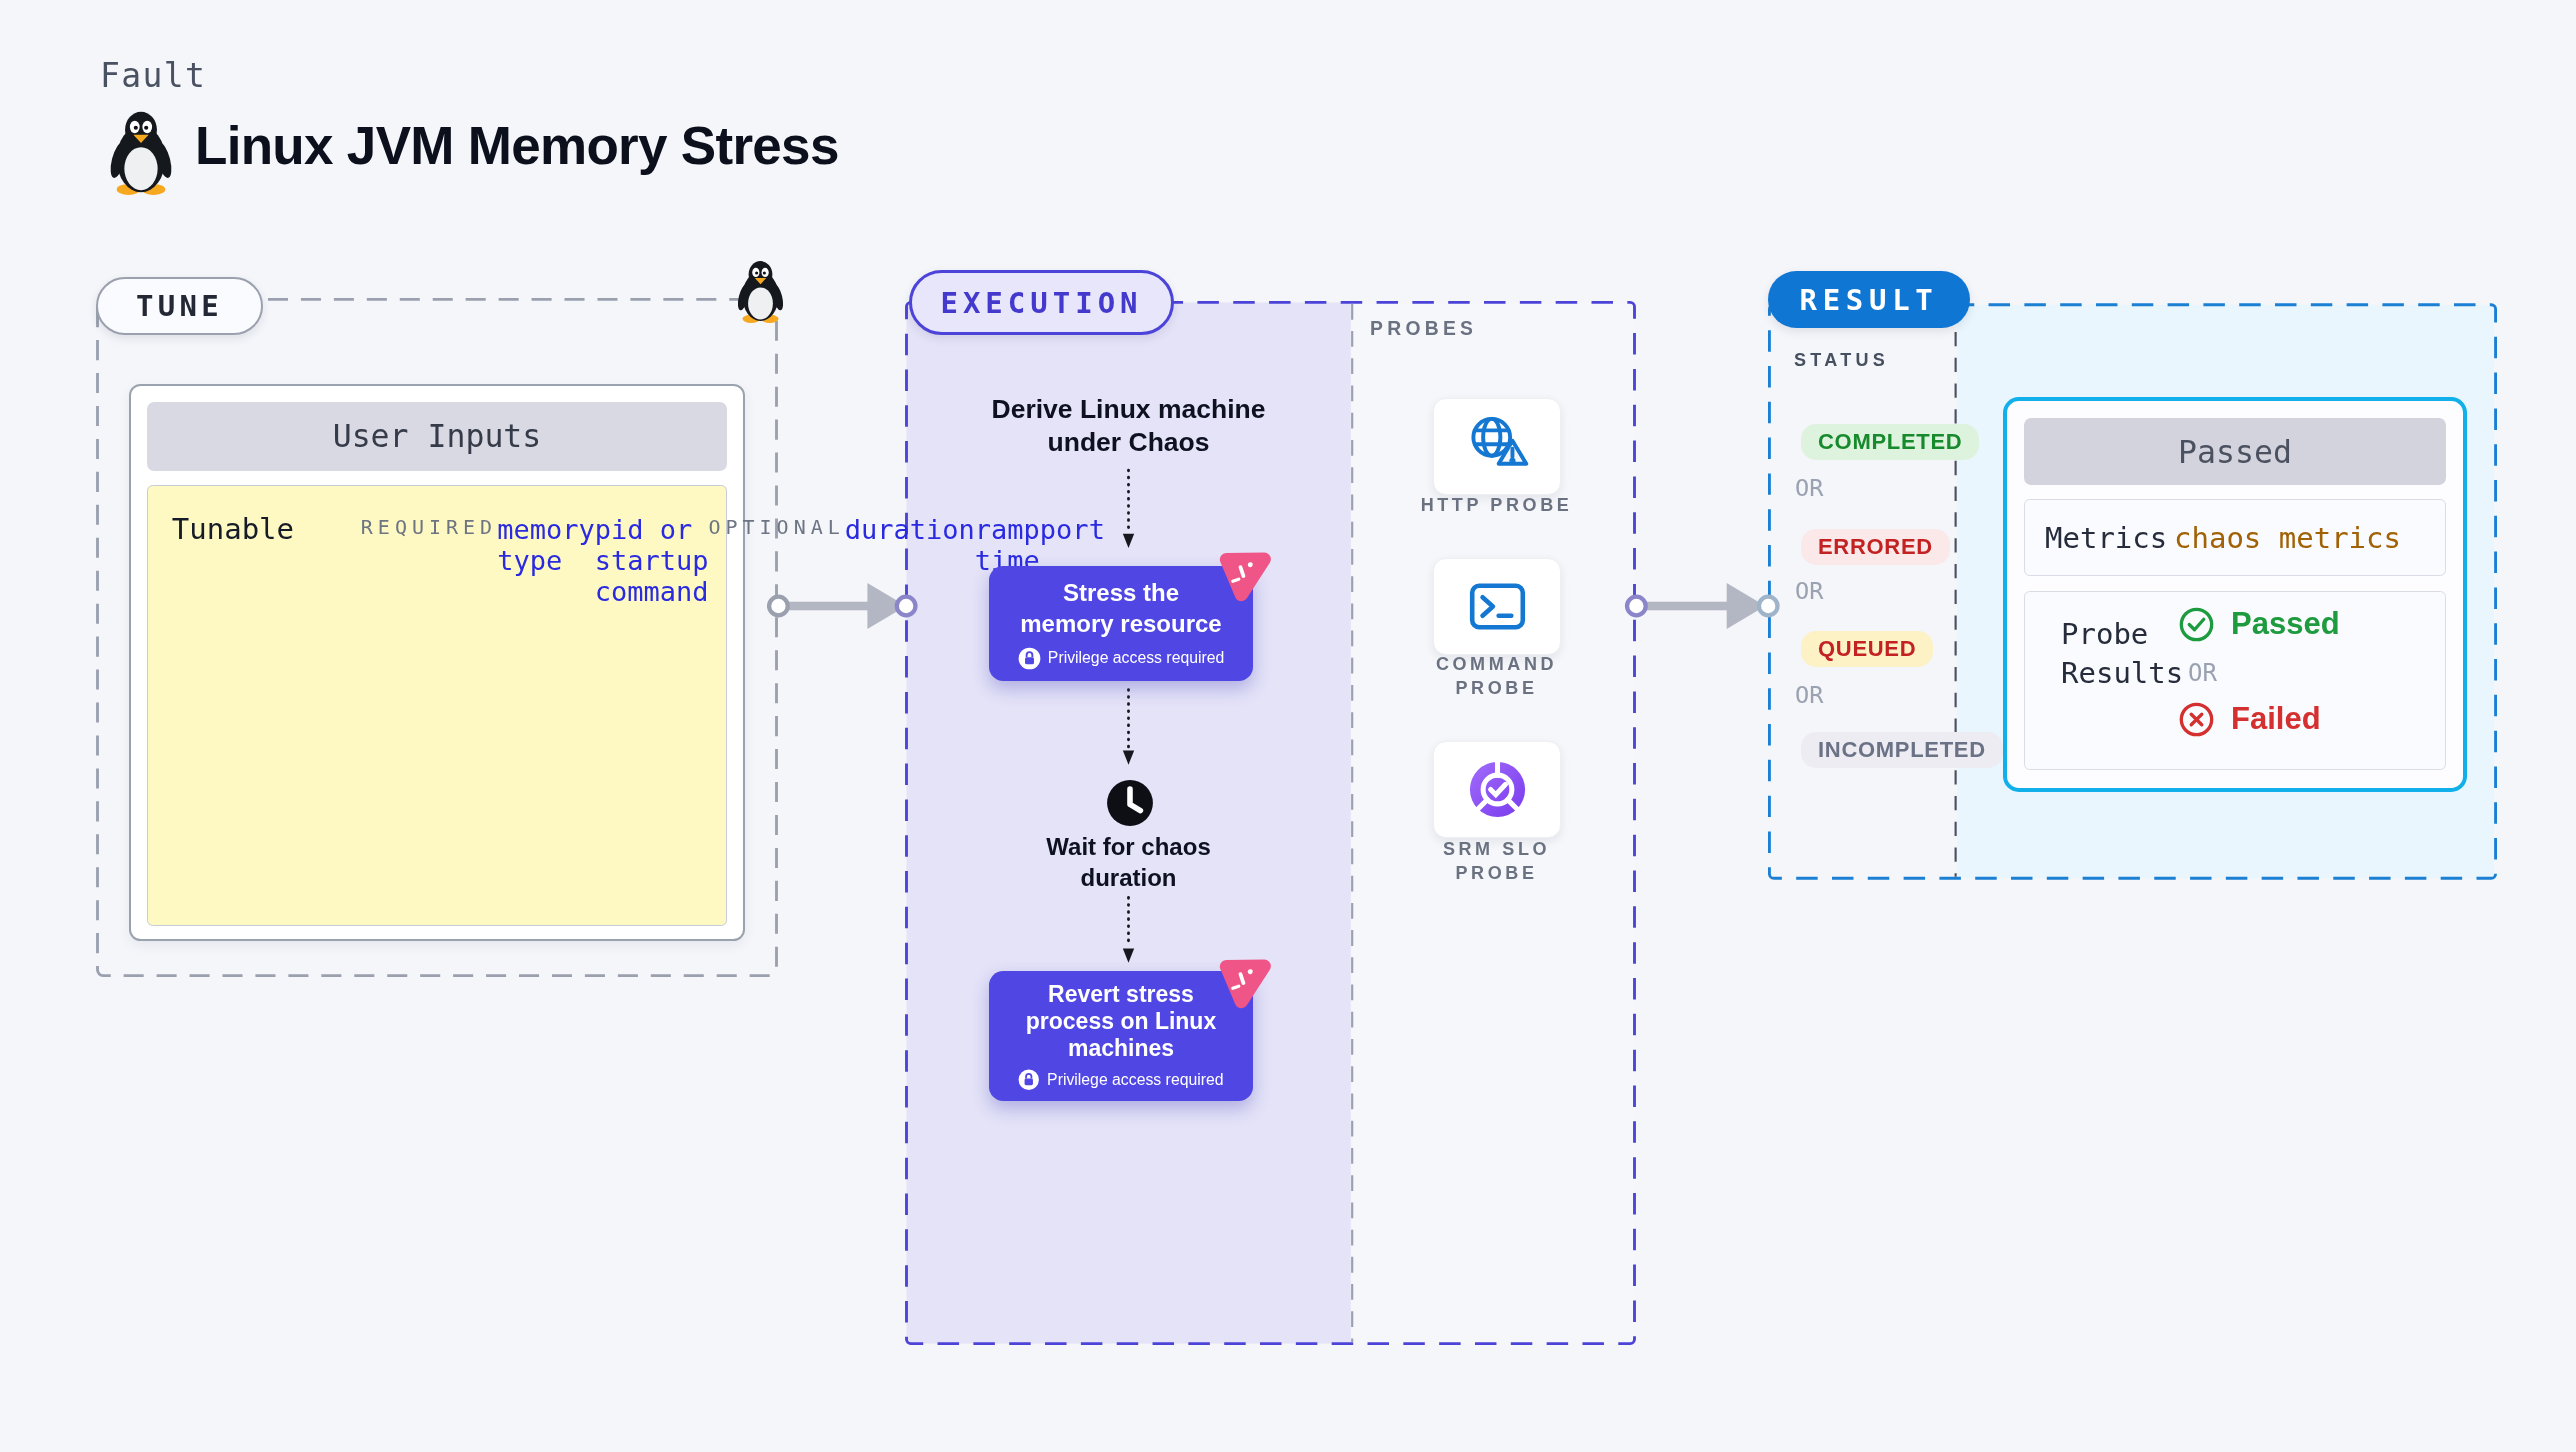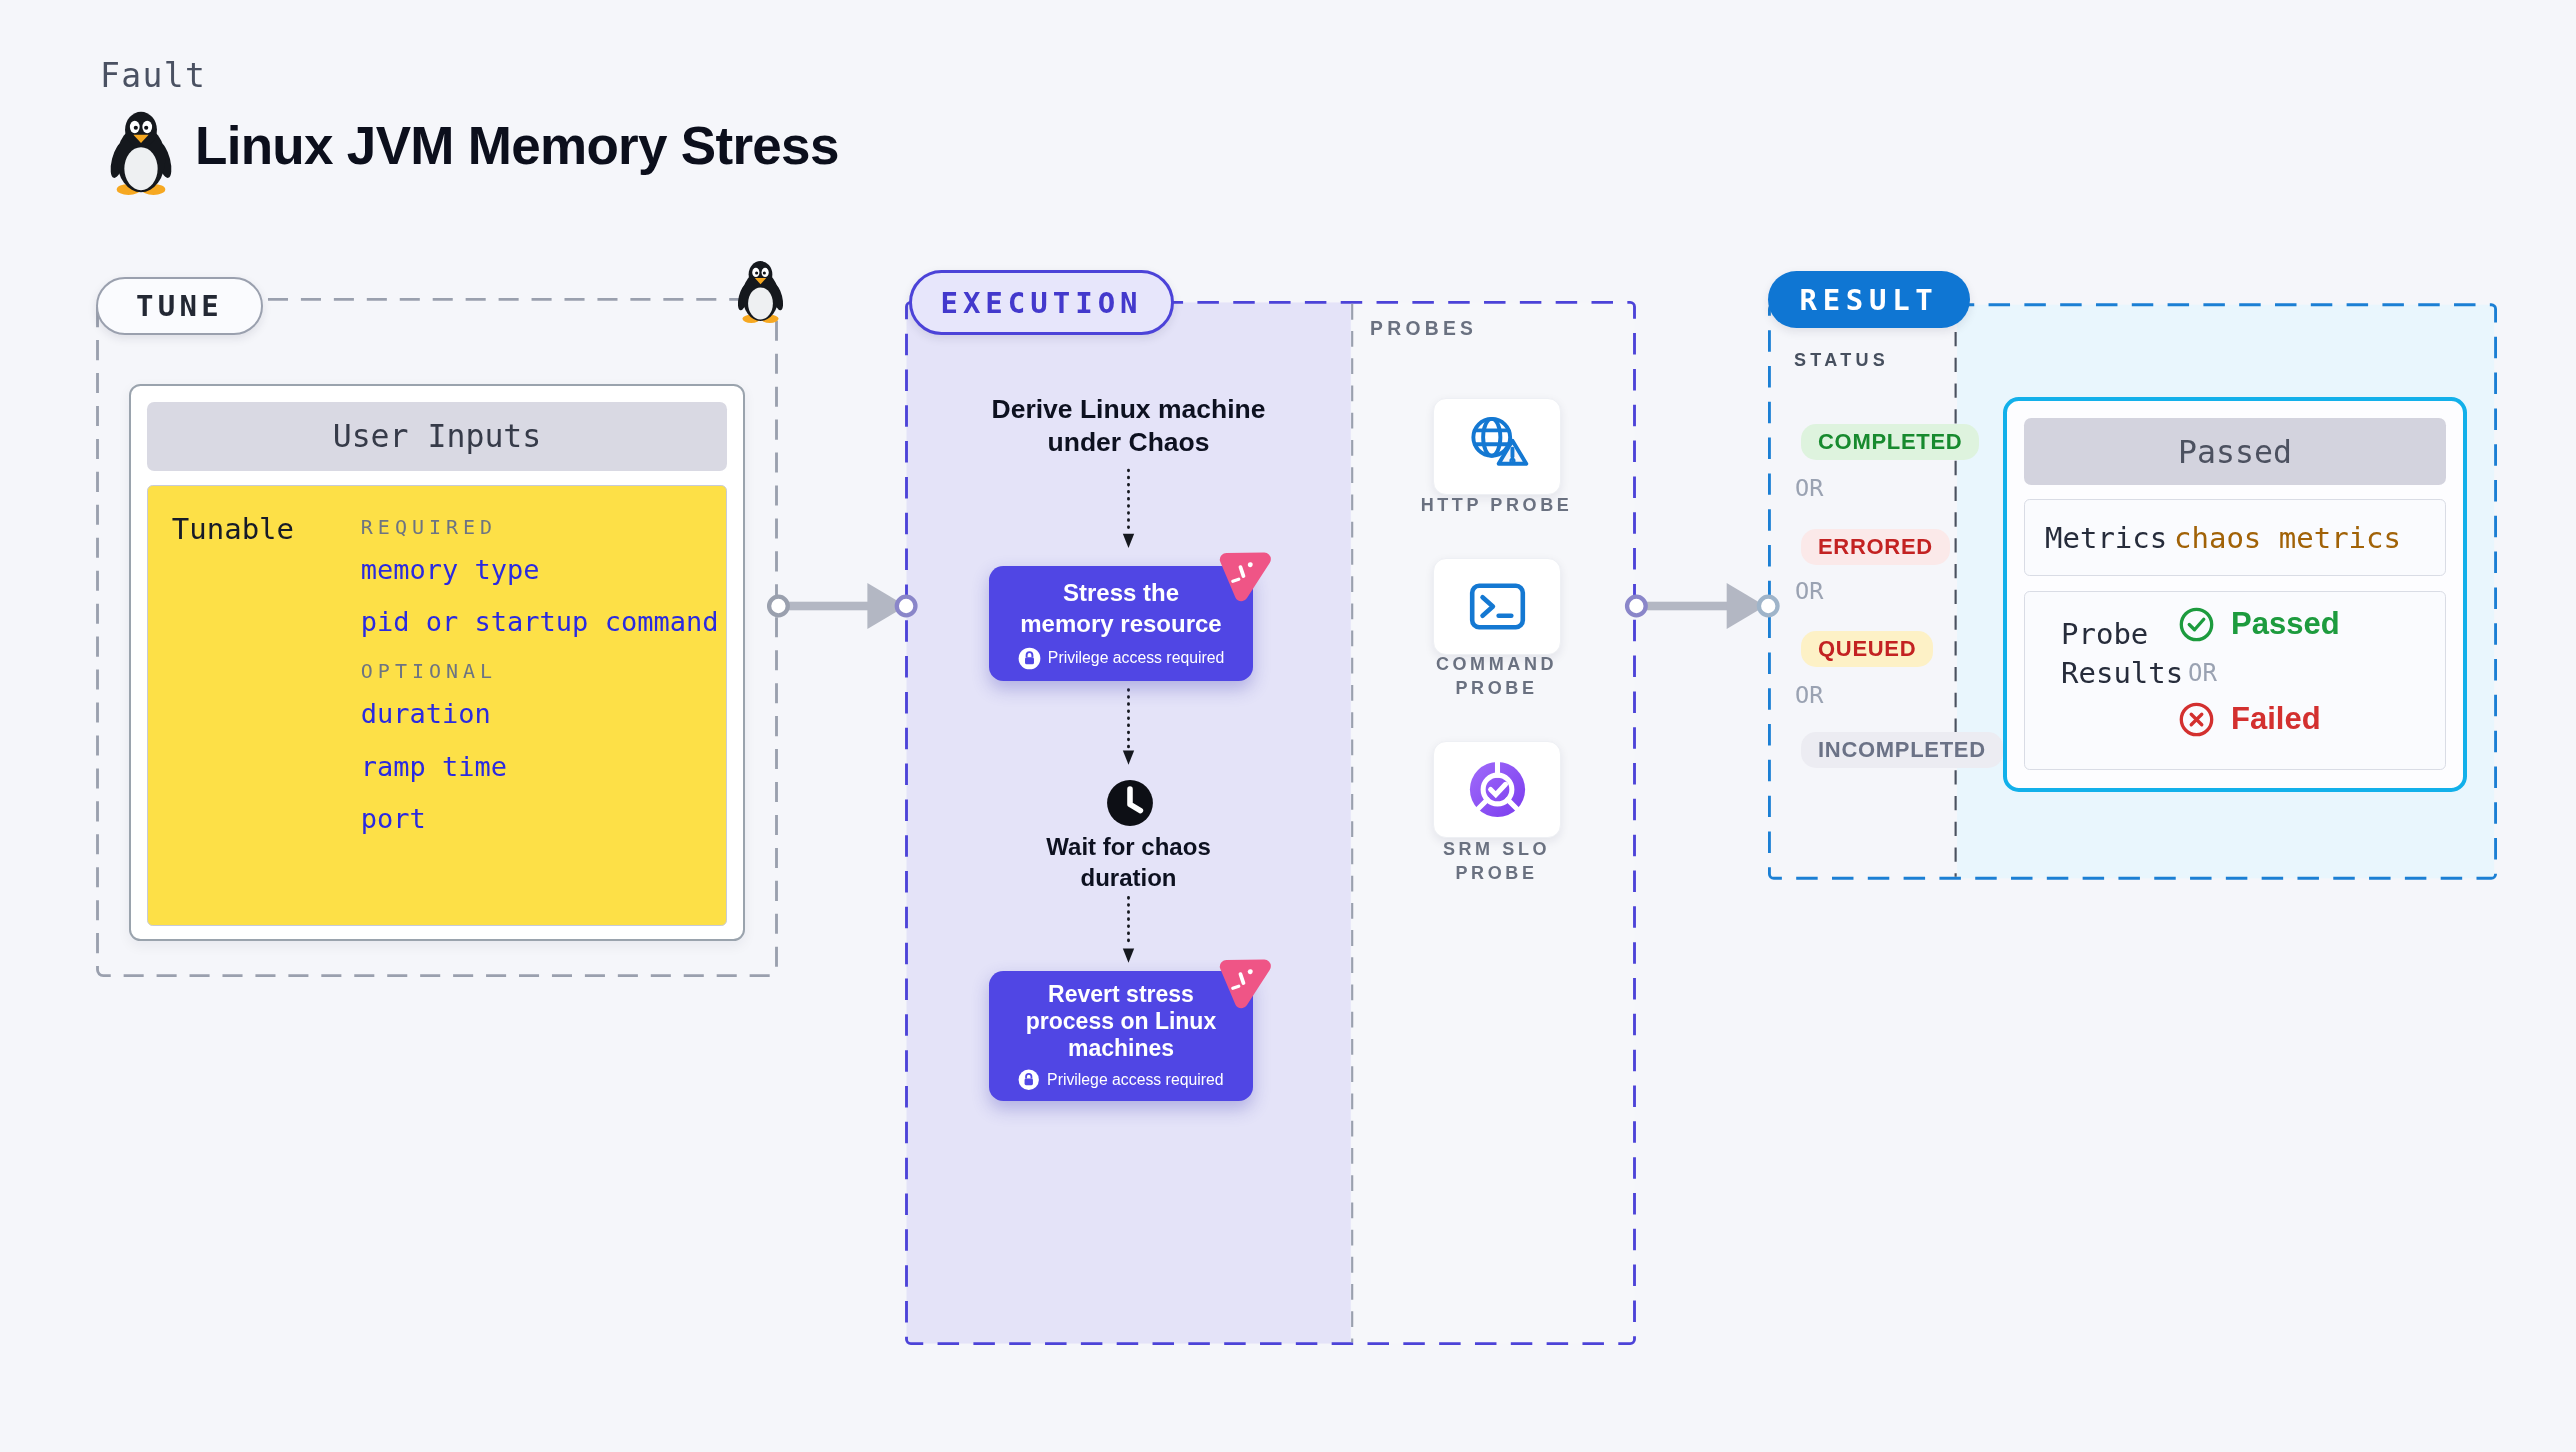--- a/index.html
+++ b/index.html
@@ -22,24 +22,24 @@
   .pill-execution{left:909px;top:270px;width:259px;height:59px;background:#e7e6fb;border:3.6px solid #4c43d8;
              color:#4339cc;font-size:29px;letter-spacing:5px;}
   .pill-result{left:1768px;top:271px;width:202px;height:57px;background:#0f76d3;border:none;
              color:#ffffff;font-size:29px;letter-spacing:5.7px;}
 
   
   .ui-card{left:129px;top:384px;width:616px;height:557px;background:#ffffff;border:2.9px solid #9aa3ad;
            border-radius:11.5px;box-sizing:border-box;padding:15.8px;z-index:4;box-shadow:0 4.3px 13px rgba(20,25,50,.06);}
   .ui-card-header{height:69px;background:#d9d9e3;border-radius:7.2px;display:flex;align-items:center;
            justify-content:center;font-size:31.5px;color:#363b49;}
-  .ui-card-inner{position:relative;margin-top:14.3px;height:441px;background:#fde047;border:1.4px solid #c7cbd8;
+  .ui-card-inner{position:relative;margin-top:14.3px;height:441px;background:#fef9c3;border:1.4px solid #c7cbd8;
            border-radius:5.7px;box-sizing:border-box;}
   .tunable-label{position:absolute;left:24px;top:26px;font-size:29px;color:#161b28;}
-  .tunable-col{position:absolute;left:213px;top:17px;display:flex;flex-direction:column;}
+  .tunable-col{position:absolute;left:213px;top:17px;display:flex;flex-direction:row;}
   .group-heading{font-size:20px;letter-spacing:5px;color:#6d7482;margin:11.5px 0 4.3px 0;}
   .tunable-link{font-size:27px;color:#2a2ae0;margin:10.7px 0;cursor:pointer;}
 
   
   .flow-start{left:941px;top:393px;width:375px;text-align:center;font-size:26.5px;font-weight:bold;
               color:#0d1120;line-height:33px;z-index:4;}
   .flow-node{width:264px;background:#5046e4;border-radius:14.3px;color:#fff;z-index:4;
              display:flex;flex-direction:column;align-items:center;justify-content:center;
              box-shadow:0 7.2px 17px rgba(60,55,180,.30);}
   .node-1{left:989px;top:566px;height:115px;}

